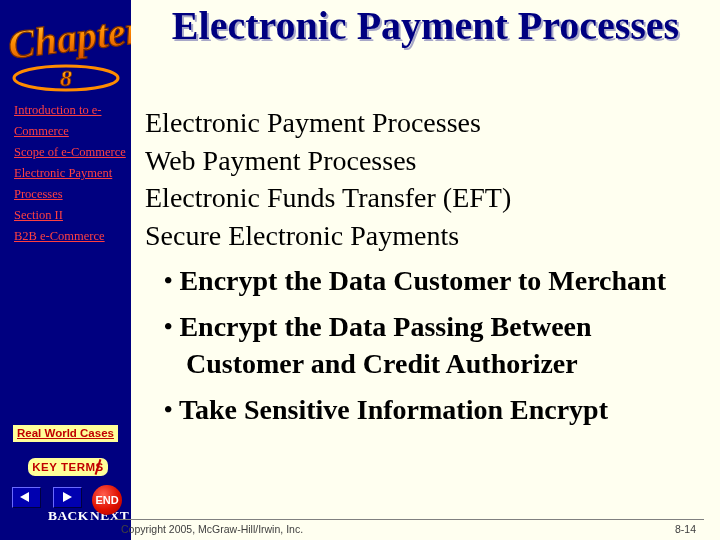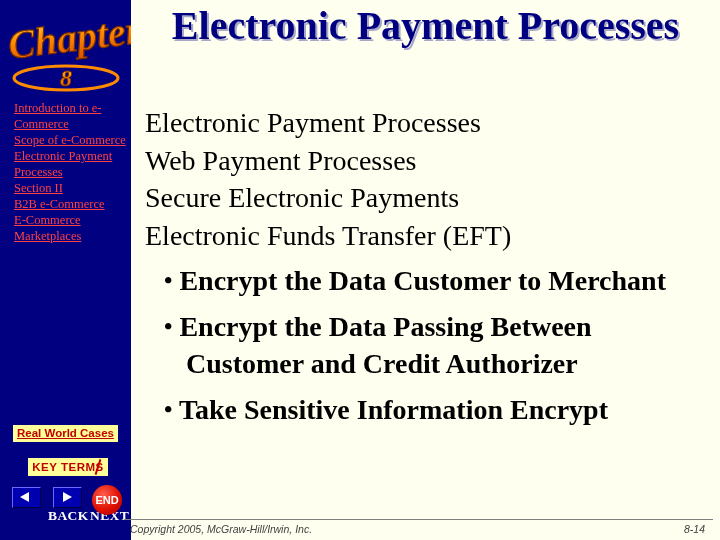--- a/index.html
+++ b/index.html
@@ -43,21 +43,21 @@
     left: 0;
     top: 100px;
     width: 131px;
     padding: 0 0 0 14px;
     box-sizing: border-box;
   }
   .nav-item {
     color: #ff4040;
     font-family: "Liberation Serif", serif;
     font-size: 12.5px;
-    line-height: 16px;
+    line-height: 21px;
     text-decoration: underline;
     display: block;
     white-space: normal;
     cursor: pointer;
   }
 
   
   #real-world-cases {
     position: absolute;
     left: 13px;
@@ -81,20 +81,21 @@
     height: 18px;
     background: #ffff99;
     color: #c00000;
     font-family: "Liberation Sans", sans-serif;
     font-size: 11.5px;
     font-weight: bold;
     letter-spacing: 0.5px;
     text-align: center;
     line-height: 18px;
     cursor: pointer;
+    border-radius: 7px;
   }
   #key-terms .kt-slash {
     position: absolute;
     right: 9px;
     top: 1px;
     width: 2px;
     height: 16px;
     background: #c00000;
     transform: rotate(18deg);
   }
@@ -203,27 +204,26 @@
     font-weight: bold;
   }
   .lvl2 .bullet {
     font-size: 24px;
     vertical-align: 2px;
   }
 
   
   #footer {
     position: absolute;
-    left: 124px;
+    left: 115px;
     top: 519px;
     width: 589px;
     height: 21px;
     border-top: 1px solid #808080;
     box-sizing: border-box;
-    font-style: italic;
   }
   #copyright {
     position: absolute;
     left: 6px;
     top: 3px;
     font-family: "Liberation Sans", sans-serif;
     font-size: 10.5px;
     color: #404040;
   }
   #page-number {
@@ -257,21 +257,20 @@
       <text x="60" y="86" font-family="Liberation Serif, serif" font-size="24" font-style="italic" font-weight="bold" fill="url(#gchap)" stroke="#7a2f00" stroke-width="0.8">8</text>
     </svg>
   </div>
 
   <div id="nav-list">
     <span class="nav-item">Introduction to e-Commerce</span>
     <span class="nav-item">Scope of e-Commerce</span>
     <span class="nav-item">Electronic Payment Processes</span>
     <span class="nav-item">Section II</span>
     <span class="nav-item">B2B e-Commerce</span>
-    <span class="nav-item">E-Commerce Marketplaces</span>
   </div>
 
   <div id="real-world-cases">Real World Cases</div>
 
   <div id="key-terms">
     <span>KEY TERMS</span>
     <span class="kt-slash"></span>
   </div>
 
   <div id="back-btn" class="navbtn">
@@ -286,22 +285,22 @@
   <div id="end-btn">END</div>
 </div>
 
 <div id="main">
 
   <div id="slide-title">Electronic Payment Processes</div>
 
   <div id="body-text">
     <p class="lvl1">Electronic Payment Processes</p>
     <p class="lvl1">Web Payment Processes</p>
+    <p class="lvl1">Electronic Funds Transfer (EFT)</p>
     <p class="lvl1">Secure Electronic Payments</p>
-    <p class="lvl1">Electronic Funds Transfer (EFT)</p>
     <p class="lvl2">
       <span class="bullet">•</span>
       <span>Encrypt the Data Customer to Merchant</span>
     </p>
     <p class="lvl2">
       <span class="bullet">•</span>
       <span>Encrypt the Data Passing Between Customer and Credit Authorizer</span>
     </p>
     <p class="lvl2">
       <span class="bullet">•</span>

